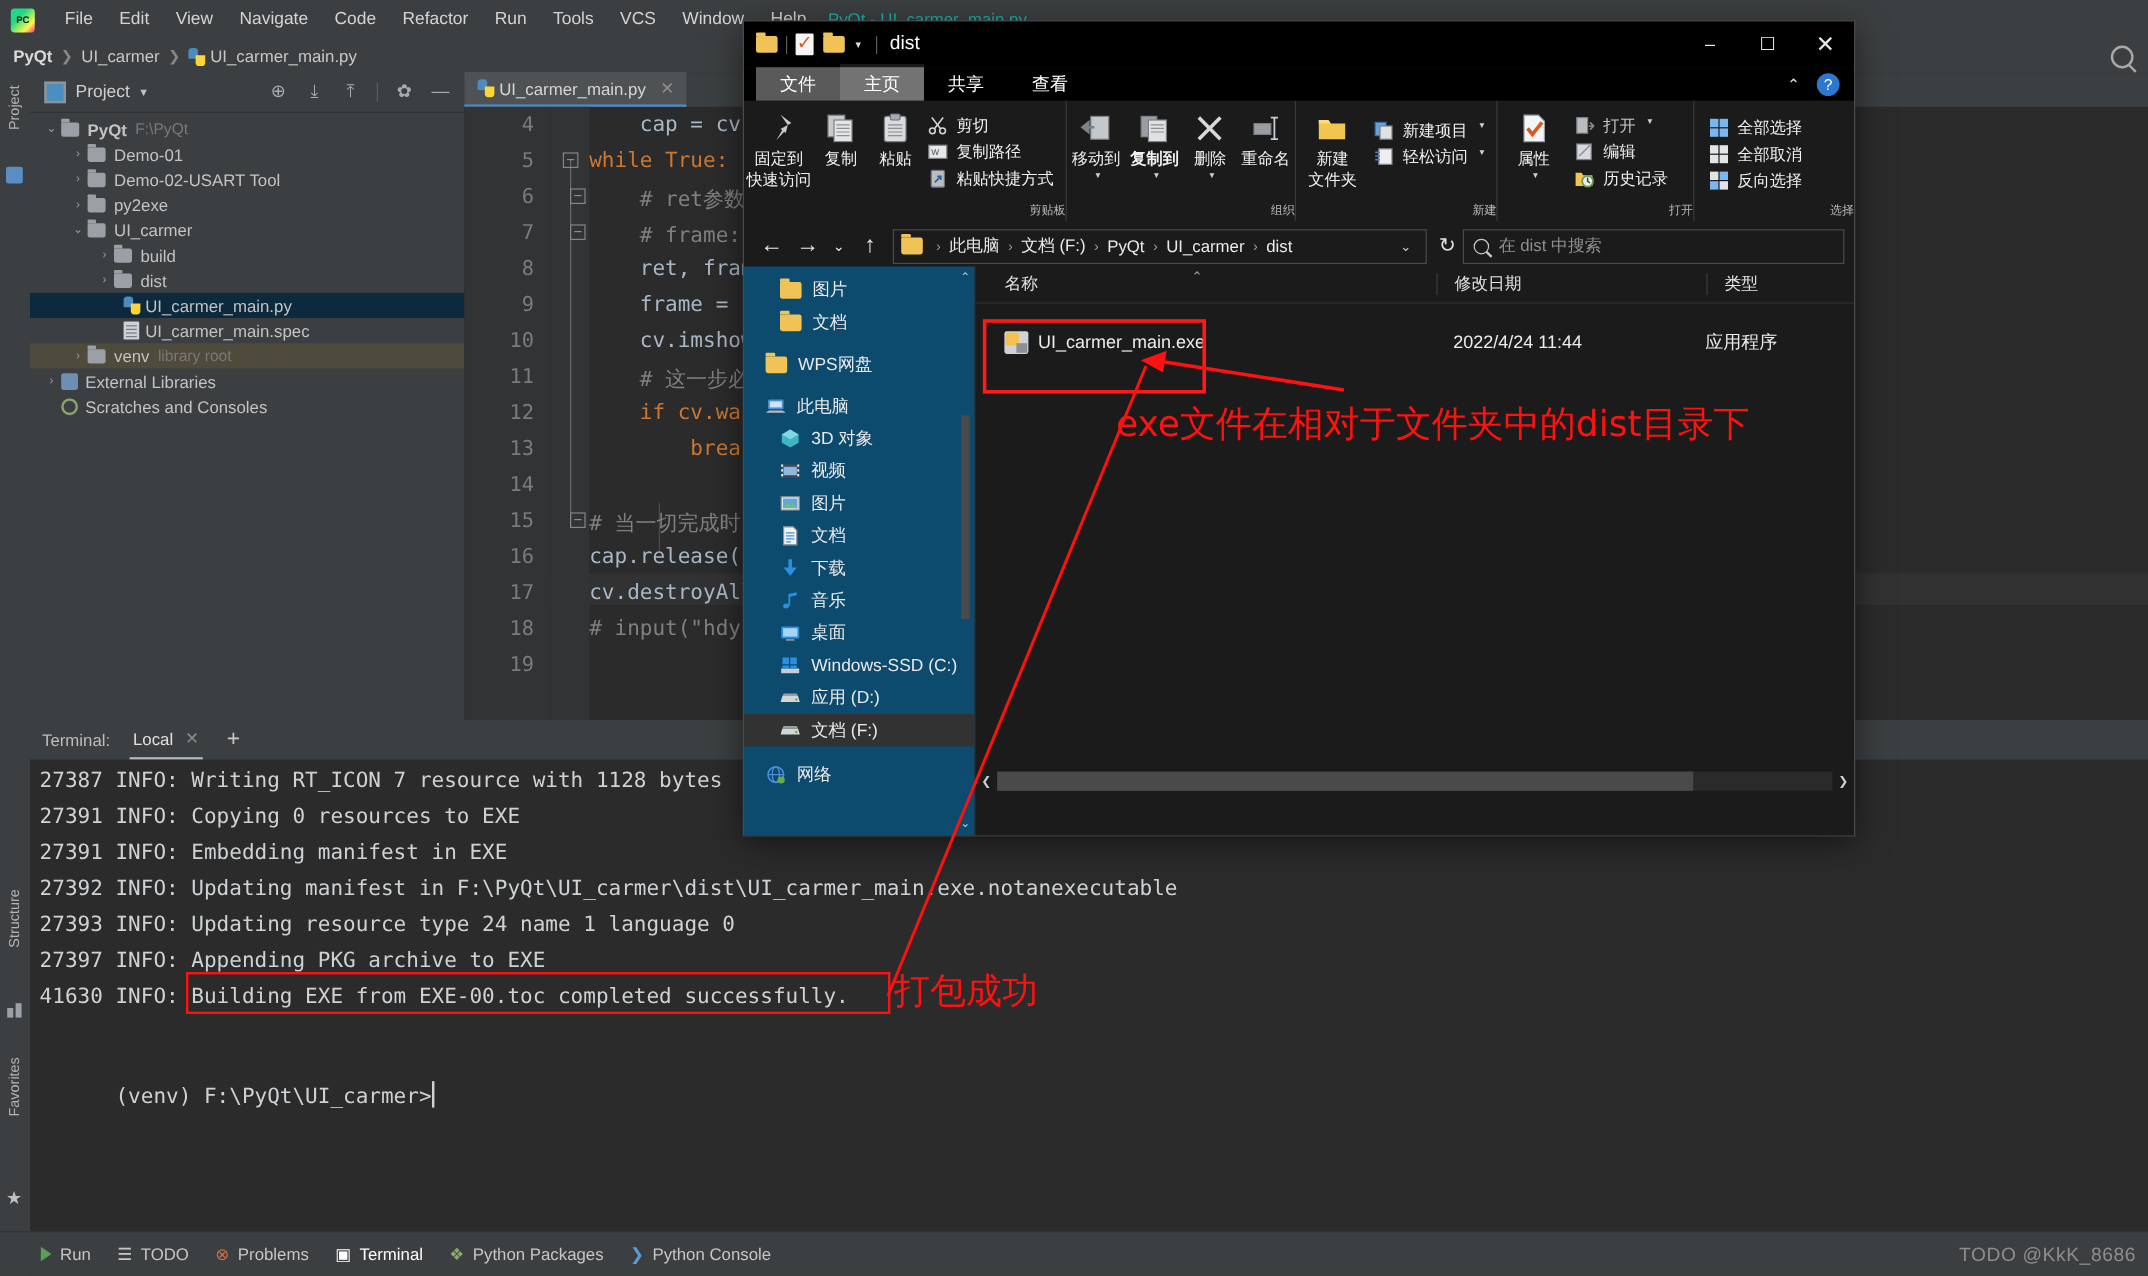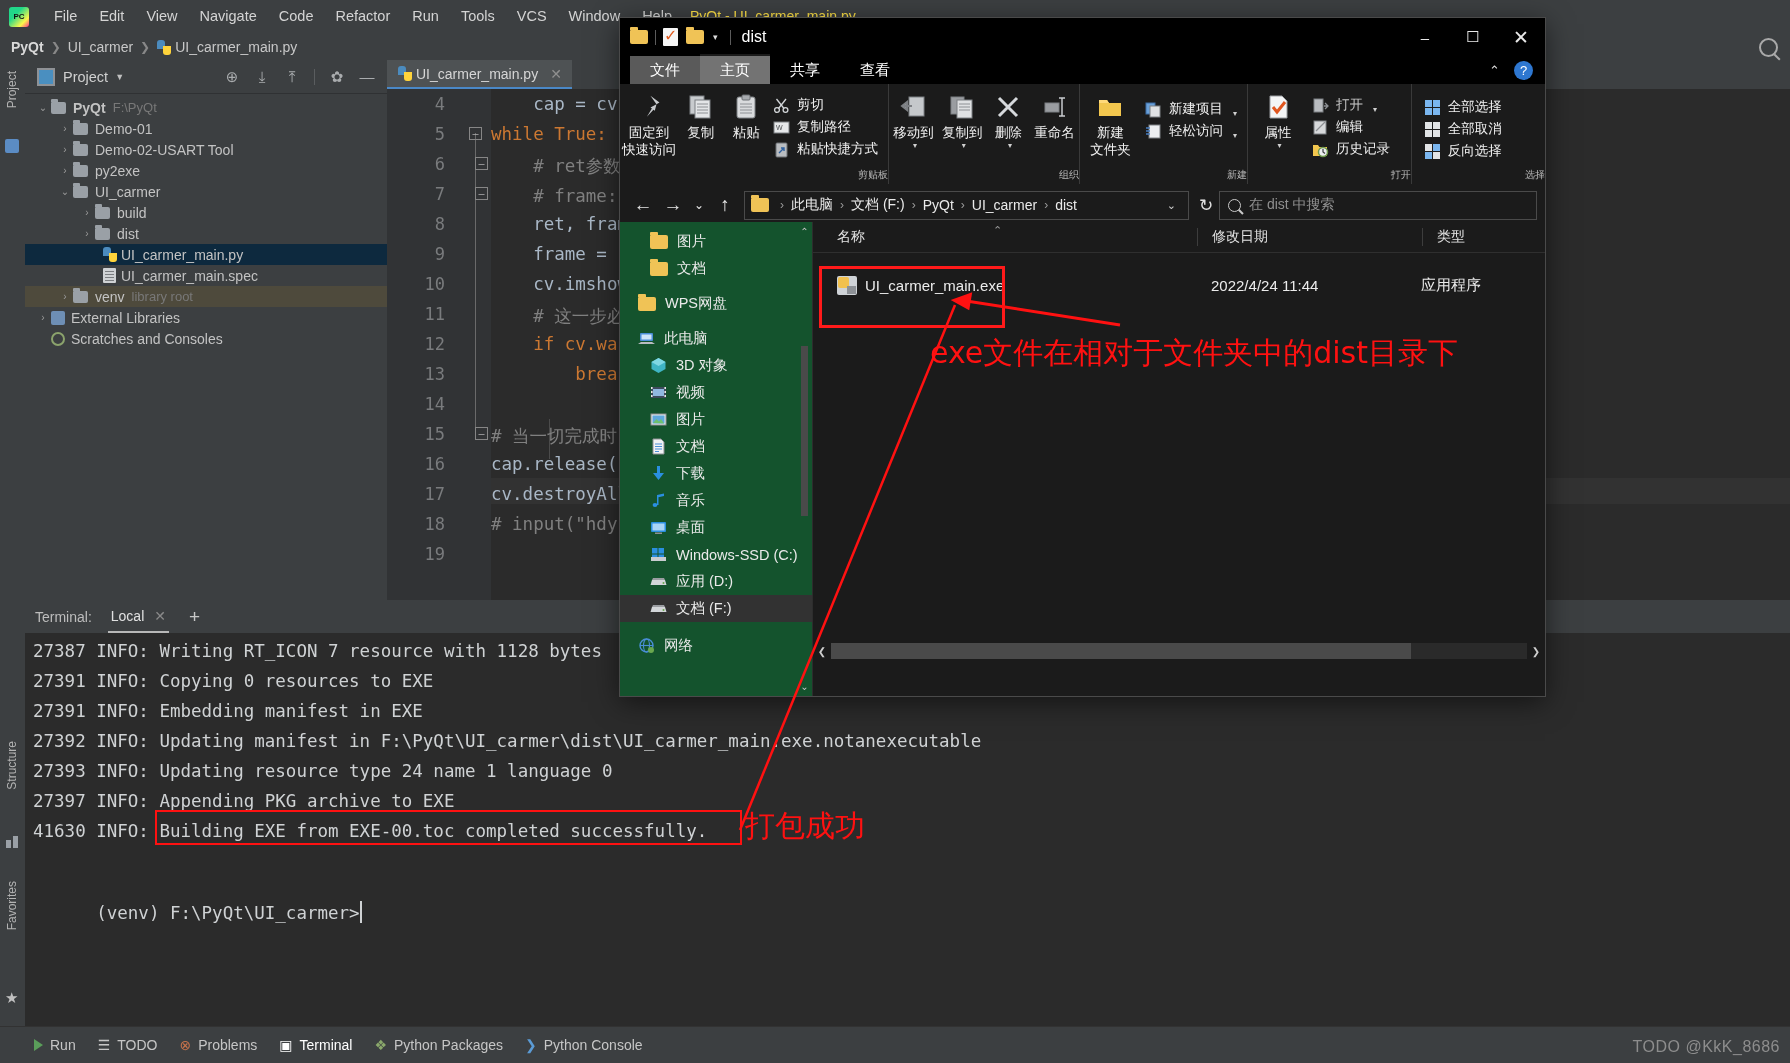--- a/index.html
+++ b/index.html
@@ -15,21 +15,21 @@
   #pycharm{position:absolute;left:0;top:0;width:1790px;height:1063px;background:#3c3f41;}
 
   
   .menubar{position:absolute;left:0;top:0;width:1790px;height:33px;background:#3c3f41;display:flex;align-items:center;}
   .pc-logo{width:20px;height:20px;margin-left:9px;margin-right:14px;border-radius:3px;
      background:linear-gradient(135deg,#21d789 0%,#21d789 35%,#fcf84a 75%,#ff318c 100%);
      position:relative;}
   .pc-logo::after{content:"PC";position:absolute;left:0;top:0;right:0;bottom:0;display:flex;align-items:center;justify-content:center;
      font-size:8px;font-weight:bold;color:#111;}
   .menubar .mi{padding:0 11px;font-size:14.5px;color:#d4d4d4;line-height:33px;cursor:default;}
-  .win-title{position:absolute;left:690px;top:8px;font-size:14px;color:#fde047;}
+  .win-title{position:absolute;left:690px;top:8px;font-size:14px;color:#14b8a6;}
 
   
   .crumbbar{position:absolute;left:0;top:33px;width:1790px;height:28px;background:#3c3f41;display:flex;align-items:center;padding-left:11px;}
   .crumbbar .c{font-size:14px;color:#c8c8c8;}
   .crumbbar .c.b{font-weight:bold;color:#d9d9d9;}
   .crumbbar .sep{margin:0 7px;color:#888;font-size:12px;}
   .pyicon{display:inline-block;width:14px;height:15px;margin-right:4px;vertical-align:-3px;position:relative;}
   .pyicon::before{content:"";position:absolute;left:0;top:0;width:8px;height:9px;background:#4b8bbe;border-radius:3px 3px 0 0;}
   .pyicon::after{content:"";position:absolute;right:0;bottom:0;width:8px;height:9px;background:#ffd43b;border-radius:0 0 3px 3px;}
   .specicon{display:inline-block;width:13px;height:15px;margin-right:5px;vertical-align:-3px;background:#cfd2d4;border-radius:1px;position:relative;}
@@ -122,21 +122,21 @@
   .caretup{color:#d8d8d8;font-size:13px;}
   .helpq{width:19px;height:19px;border-radius:50%;background:#2e77d0;color:#fff;font-size:13px;display:flex;align-items:center;justify-content:center;}
 
   .ribbon{position:relative;height:100px;background:#1b1b1b;display:flex;}
   .rgroup{position:relative;display:flex;align-items:flex-start;padding:6px 0 0 0;}
   .rgroup+.rgroup{border-left:1px solid #3a3a3a;}
   .rglabel{position:absolute;bottom:2px;left:0;right:0;text-align:right;font-size:10px;color:#b9b9b9;}
   .bigbtn{width:78px;display:flex;flex-direction:column;align-items:center;padding:4px 2px 0;}
   .bigbtn .t{font-size:13.5px;color:#f0f0f0;text-align:center;line-height:17px;margin-top:4px;}
   .smallcol{display:flex;flex-direction:column;justify-content:center;padding-top:4px;}
-  .smallbtn{display:flex;align-items:flex-end;gap:7px;padding:2px 10px 2px 4px;}
+  .smallbtn{display:flex;align-items:flex-start;gap:7px;padding:2px 10px 2px 4px;}
   .smallbtn .t{font-size:13.5px;color:#f0f0f0;white-space:nowrap;}
   .dcar{font-size:8px;color:#cfcfcf;margin-left:3px;}
 
   .ic{width:26px;height:26px;position:relative;flex:none;}
   .ic.sm{width:17px;height:17px;}
 
   
   .navrow{height:42px;background:#1b1b1b;display:flex;align-items:center;padding:0 8px;}
   .navbtn{width:30px;height:30px;display:flex;align-items:center;justify-content:center;color:#e6e6e6;font-size:19px;}
   .navbtn.small{font-size:12px;width:22px;}
@@ -146,21 +146,21 @@
   .addr .sp{color:#9a9a9a;font-size:12px;margin:0 7px;}
   .addr .endcar{margin-left:auto;color:#d0d0d0;font-size:11px;padding-right:6px;}
   .refresh{width:26px;height:27px;display:flex;align-items:center;justify-content:center;color:#e0e0e0;font-size:17px;}
   .srch{width:300px;height:27px;border:1px solid #4a4a4a;display:flex;align-items:center;padding:0 8px;gap:8px;}
   .srch .ph{font-size:14px;color:#8f8f8f;}
   .mg{width:11px;height:11px;border:1.6px solid #c9c9c9;border-radius:50%;position:relative;flex:none;}
   .mg::after{content:"";position:absolute;right:-4px;bottom:-2px;width:6px;height:1.6px;background:#c9c9c9;transform:rotate(45deg);}
 
   
   .exbody{position:absolute;left:0;top:204px;right:0;bottom:0;display:flex;background:#1b1b1b;}
-  .navpane{width:192px;background:#14532d;position:relative;padding-top:6px;border-right:1px solid #2d2d2d;}
+  .navpane{width:192px;background:#0c4a6e;position:relative;padding-top:6px;border-right:1px solid #2d2d2d;}
   .nprow{height:27px;display:flex;align-items:center;padding-left:30px;gap:9px;font-size:14.5px;color:#eaeaea;white-space:nowrap;}
   .nprow.indent0{padding-left:18px;}
   .nprow.sel{background:#323232;}
   .npscroll{position:absolute;right:2px;top:4px;width:11px;bottom:4px;}
   .npscroll .up,.npscroll .dn{color:#c3c3c3;font-size:10px;text-align:center;}
   .npscroll .bar{position:absolute;left:2px;top:120px;width:7px;height:170px;background:#4a4a4a;}
 
   .filepane{flex:1;position:relative;background:#1b1b1b;}
   .colhdr{height:30px;display:flex;align-items:center;border-bottom:1px solid #2f2f2f;color:#e2e2e2;font-size:14px;position:relative;}
   .colhdr .c1{width:360px;padding-left:24px;}
@@ -532,21 +532,21 @@
       <div class="bigbtn" style="width:52px;">
         <span class="ic">
           <svg viewBox="0 0 26 26">
               <rect x="9" y="3" width="15" height="19" fill="#c5c8cb" stroke="#7d8084"></rect>
               <path d="M12 12l-8 0M7 8l-5 4 5 4z" stroke="#7d8084" stroke-width="2" fill="#9a9da1"></path>
             </svg>
         </span>
         <span class="t">移动到</span>
         <span class="dcar">▾</span>
       </div>
-      <div class="bigbtn" style="width:52px;">
+      <div class="bigbtn" style="width:52px;font-weight:bold;">
         <span class="ic">
           <svg viewBox="0 0 26 26">
               <rect x="2" y="3" width="13" height="17" fill="#9a9da1" stroke="#7d8084"></rect>
               <rect x="8" y="6" width="15" height="18" fill="#dfe1e3" stroke="#7d8084"></rect>
               <g stroke="#8d9094">
                 <line x1="10" y1="10" x2="21" y2="10"></line>
                 <line x1="10" y1="13" x2="21" y2="13"></line>
                 <line x1="10" y1="16" x2="21" y2="16"></line>
               </g>
             </svg>

